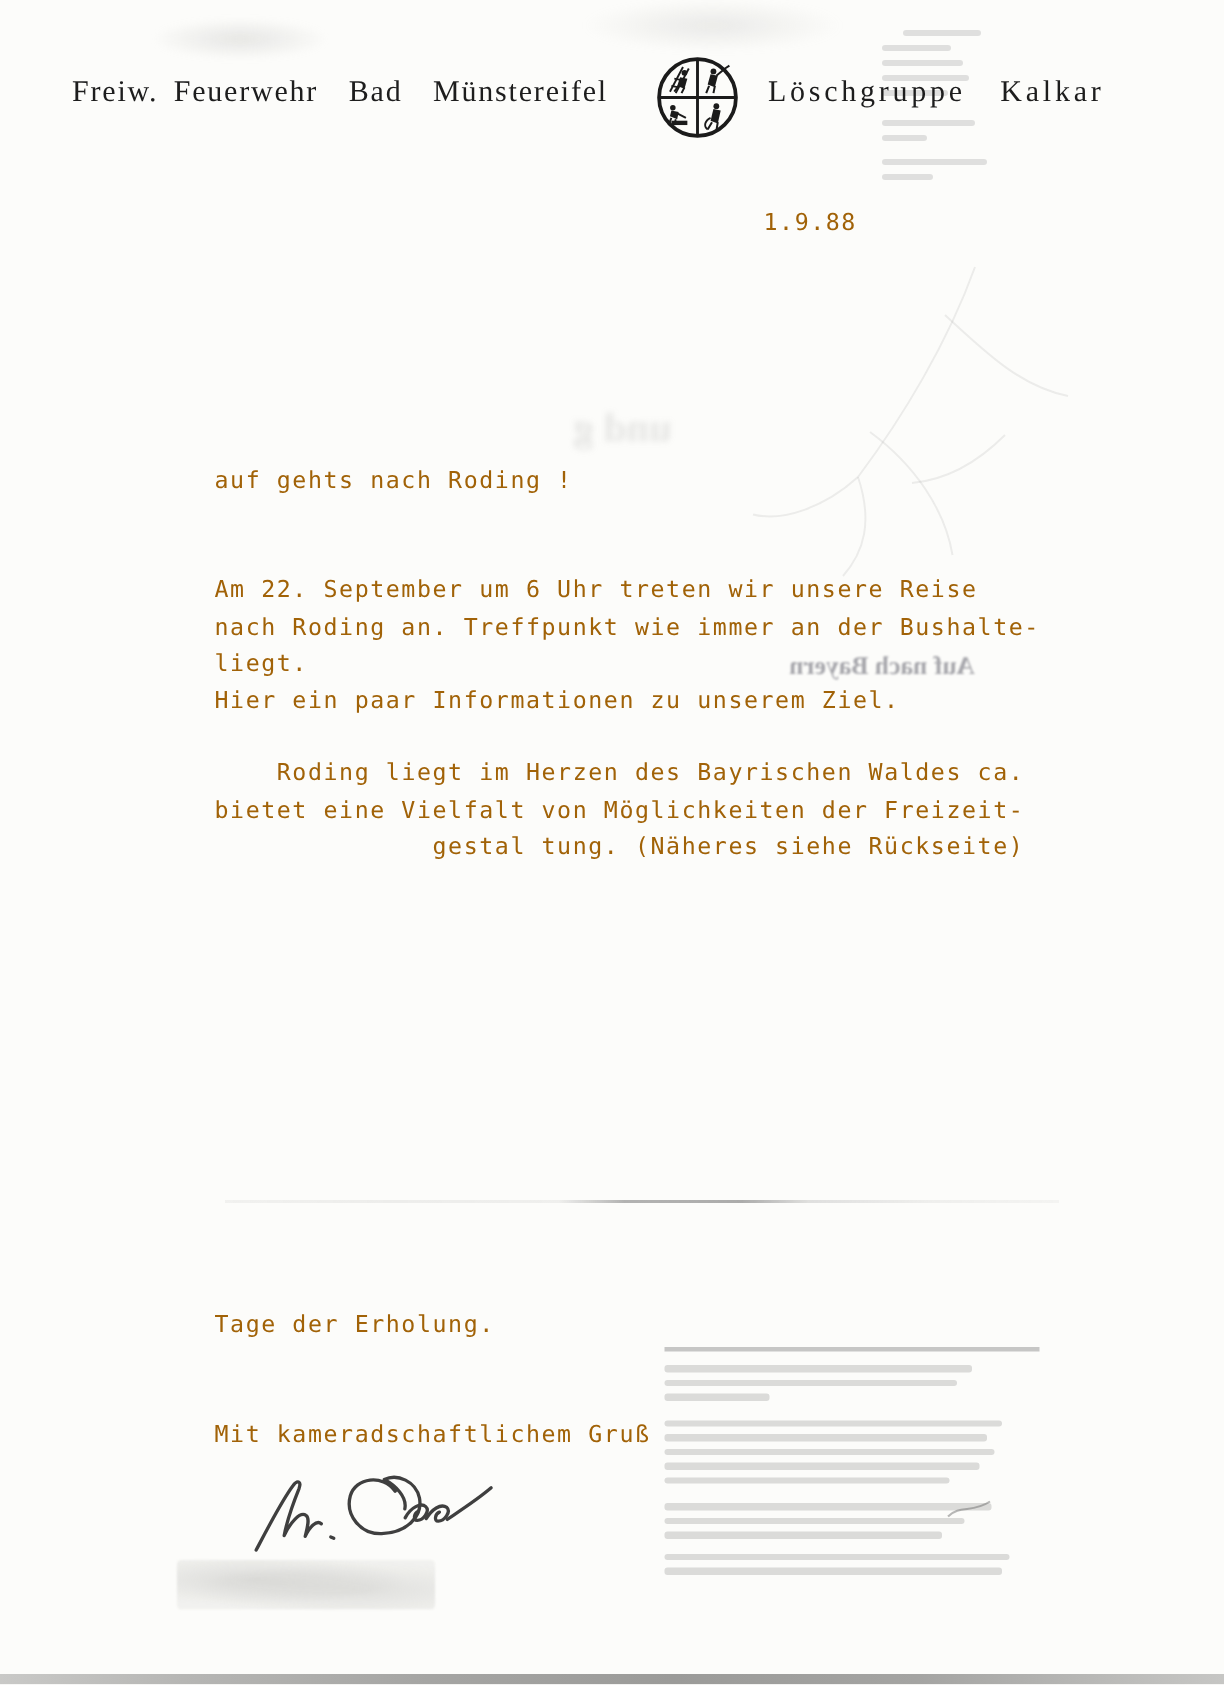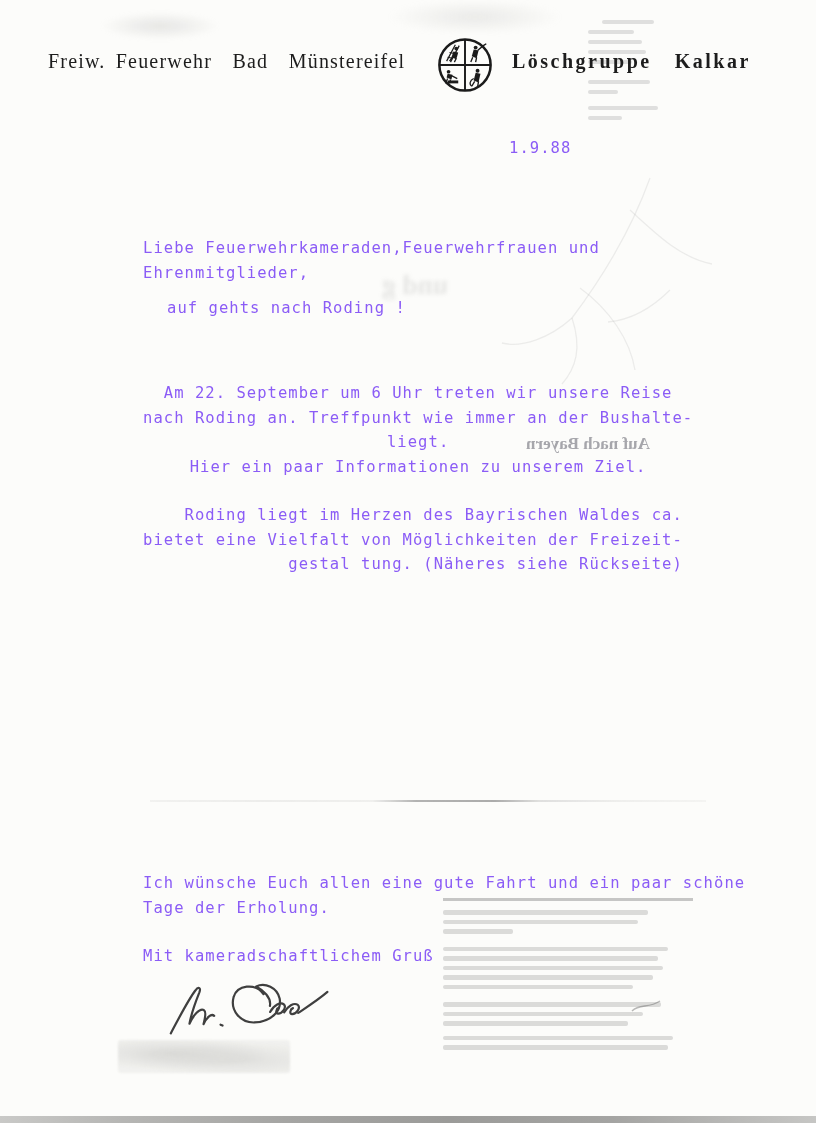--- a/index.html
+++ b/index.html
@@ -8,26 +8,26 @@
     background:#fcfcfa; overflow:hidden;
     font-family:"Liberation Sans", sans-serif;
   }
   
   .lh-text{
     position:absolute; white-space:pre; color:#1d1d1d;
     font-family:"Liberation Serif","DejaVu Serif",serif;
     font-size:20px; letter-spacing:1.2px; word-spacing:4px;
   }
   .lh-left{left:48px; top:50px;}
-  .lh-right{left:512px; top:50px; letter-spacing:2.5px;font-weight:bold;}
+  .lh-right{left:512px; top:50px; letter-spacing:2.5px;}
   .emblem{position:absolute; left:436px; top:36px;}
   
   .tblock{position:absolute; left:143px;}
   .tline{
-    white-space:pre; color:#8b5cf6;
+    white-space:pre; color:#a16207;
     font-family:"DejaVu Sans Mono","Liberation Mono",monospace;
     font-size:15.5px; letter-spacing:1.05px; line-height:24.5px;
   }
   .date-line{position:absolute; left:509px; top:136px;}
   
   .signature{position:absolute; left:160px; top:972px; transform:rotate(-2deg);}
   
   .bleed-bar{background:rgba(125,125,125,0.22); border-radius:2px; filter:blur(0.5px);}
   .bleed-tr{position:absolute; left:588px; top:20px; width:210px;}
   .bleed-tr .bleed-bar{height:4px; margin-bottom:6px;}
@@ -176,44 +176,39 @@
         <path d="M40,47 L37,52 M44,47 L43,53" stroke-width="1.4" fill="none"></path>
         <path d="M39,44 C35,46 34,50 37,52" stroke-width="1.3" fill="none"></path>
       </g>
     </svg>
   </span>
 
   <div class="lh-text lh-right">Löschgruppe  Kalkar</div>
 
   <div class="tline date-line">1.9.88</div>
 
-  <div class="tblock" style="top:236px;">
-    <div class="tline">Liebe Feuerwehrkameraden,Feuerwehrfrauen und</div>
-    <div class="tline">Ehrenmitglieder,</div>
-  </div>
-
-  <div class="tblock" style="top:296px;margin-left:24px;">
+
+  <div class="tblock" style="top:308px;">
     <div class="tline">auf gehts nach Roding !</div>
   </div>
 
-  <div class="tblock" style="top:381px;text-align:center;">
+  <div class="tblock" style="top:381px;">
     <div class="tline">Am 22. September um 6 Uhr treten wir unsere Reise</div>
     <div class="tline">nach Roding an. Treffpunkt wie immer an der Bushalte-</div>
     <div class="tline">liegt.</div>
     <div class="tline">Hier ein paar Informationen zu unserem Ziel.</div>
   </div>
 
   <div class="tblock" style="top:503px;text-align:right;">
     <div class="tline">Roding liegt im Herzen des Bayrischen Waldes ca.</div>
     <div class="tline">bietet eine Vielfalt von Möglichkeiten der Freizeit-</div>
     <div class="tline">gestal tung. (Näheres siehe Rückseite)</div>
   </div>
 
   <div class="tblock" style="top:871px;">
-    <div class="tline">Ich wünsche Euch allen eine gute Fahrt und ein paar schöne</div>
     <div class="tline">Tage der Erholung.</div>
   </div>
 
   <div class="tblock" style="top:944px;">
     <div class="tline">Mit kameradschaftlichem Gruß</div>
   </div>
 
   <span class="signature">
     <svg width="215" height="70" viewBox="0 0 215 70">
       <g fill="none" stroke="#2b2b2b" stroke-width="2.2" stroke-linecap="round" stroke-linejoin="round" opacity="0.9">

